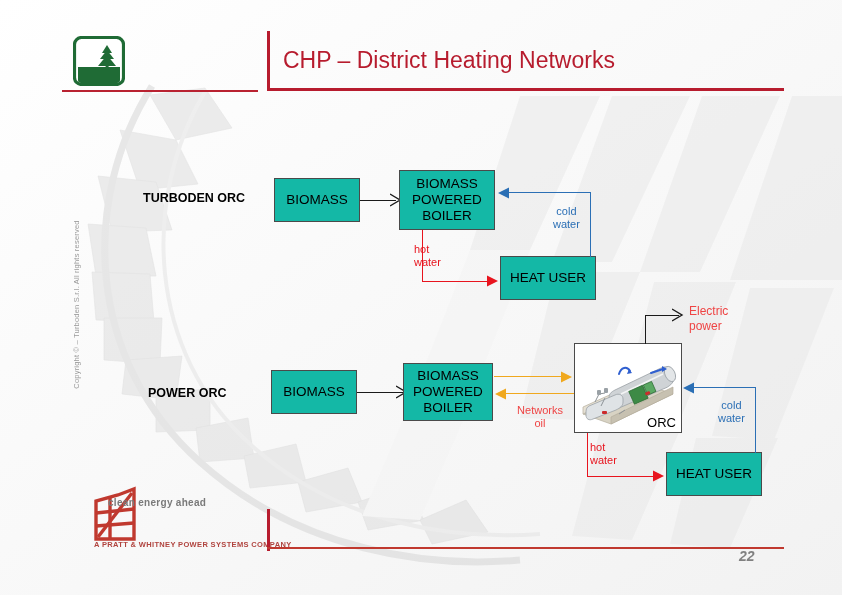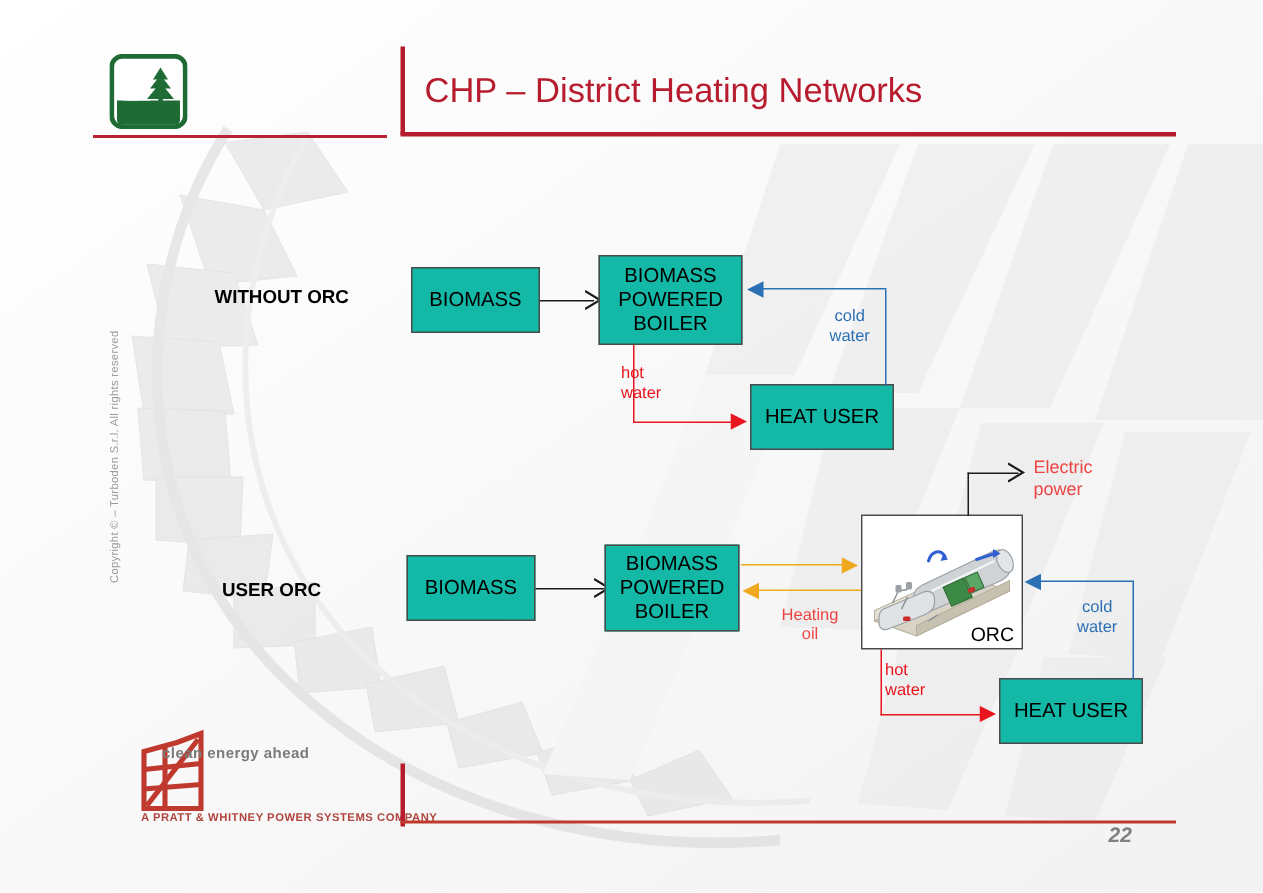--- a/index.html
+++ b/index.html
@@ -258,21 +258,21 @@
     </g>
   </svg>
 
   <div class="header-rule"></div>
   <div class="title-bar-vert"></div>
   <div class="title-bar-horiz"></div>
   <div class="slide-title">CHP – District Heating Networks</div>
 
   <div class="copyright">Copyright © – Turboden S.r.l. All rights reserved</div>
 
-  <div class="row-label" style="left:143px; top:191px;">WITHOUT ORC</div>
+  <div class="row-label" style="left:143px; top:191px;">TURBODEN ORC</div>
 
   <div class="pbox" style="left:274px; top:178px; width:86px; height:44px;">
     <span>BIOMASS</span>
   </div>
 
   <div class="ln ln-h" style="left:360px; top:200px; width:36px; border-top-width:1.4px; border-color:#1a1a1a;"></div>
   <svg class="ln" style="left:390px; top:193px; width:14px; height:14px;" viewBox="0 0 14 14" xmlns="http://www.w3.org/2000/svg">
     <path d="M0 1 L10 7 L0 13" fill="none" stroke="#1a1a1a" stroke-width="1.4"></path>
   </svg>
 
@@ -299,21 +299,21 @@
   <div class="ln ln-v" style="left:590px; top:193px; height:64px; border-left-width:1.8px; border-color:#2b6fb5;"></div>
   <div class="ln ln-h" style="left:508px; top:192px; width:83px; border-top-width:1.8px; border-color:#2b6fb5;"></div>
   <svg class="ln" style="left:496px; top:186px; width:14px; height:14px;" viewBox="0 0 14 14" xmlns="http://www.w3.org/2000/svg">
     <path d="M13 1.5 L2 7 L13 12.5 Z" fill="#2b6fb5"></path>
   </svg>
   <div class="flow-label blue" style="left:553px; top:205px; text-align:center;">
     <div>cold</div>
     <div>water</div>
   </div>
 
-  <div class="row-label" style="left:148px; top:386px;">USER ORC</div>
+  <div class="row-label" style="left:148px; top:386px;">POWER ORC</div>
 
   <div class="pbox" style="left:271px; top:370px; width:86px; height:44px;">
     <span>BIOMASS</span>
   </div>
 
   <div class="ln ln-h" style="left:357px; top:392px; width:46px; border-top-width:1.4px; border-color:#1a1a1a;"></div>
   <svg class="ln" style="left:396px; top:385px; width:14px; height:14px;" viewBox="0 0 14 14" xmlns="http://www.w3.org/2000/svg">
     <path d="M0 1 L10 7 L0 13" fill="none" stroke="#1a1a1a" stroke-width="1.4"></path>
   </svg>
 
@@ -327,21 +327,21 @@
   <svg class="ln" style="left:561px; top:370px; width:14px; height:14px;" viewBox="0 0 14 14" xmlns="http://www.w3.org/2000/svg">
     <path d="M0 1.5 L11 7 L0 12.5 Z" fill="#f0a81e"></path>
   </svg>
 
   <div class="ln ln-h" style="left:502px; top:393px; width:72px; border-top-width:1.8px; border-color:#f0a81e;"></div>
   <svg class="ln" style="left:493px; top:387px; width:14px; height:14px;" viewBox="0 0 14 14" xmlns="http://www.w3.org/2000/svg">
     <path d="M13 1.5 L2 7 L13 12.5 Z" fill="#f0a81e"></path>
   </svg>
 
   <div class="flow-label black" style="left:513px; top:404px; text-align:center; width:54px;">
-    <div>Heating</div>
+    <div>Networks</div>
     <div>oil</div>
   </div>
 
   <div class="orc-box" style="left:574px; top:343px; width:108px; height:90px;">
     <svg width="106" height="88" viewBox="0 0 106 88" xmlns="http://www.w3.org/2000/svg">
       <rect x="0" y="0" width="106" height="88" fill="#ffffff"></rect>
 
       <g>
         <path d="M8 70 L36 80 L98 50 L72 41 Z" fill="#d8d3c4" stroke="#b5ae9c" stroke-width="0.7"></path>
         <path d="M8 70 L8 63 L72 34 L72 41 Z" fill="#e6e1d4" stroke="#b5ae9c" stroke-width="0.7"></path>

